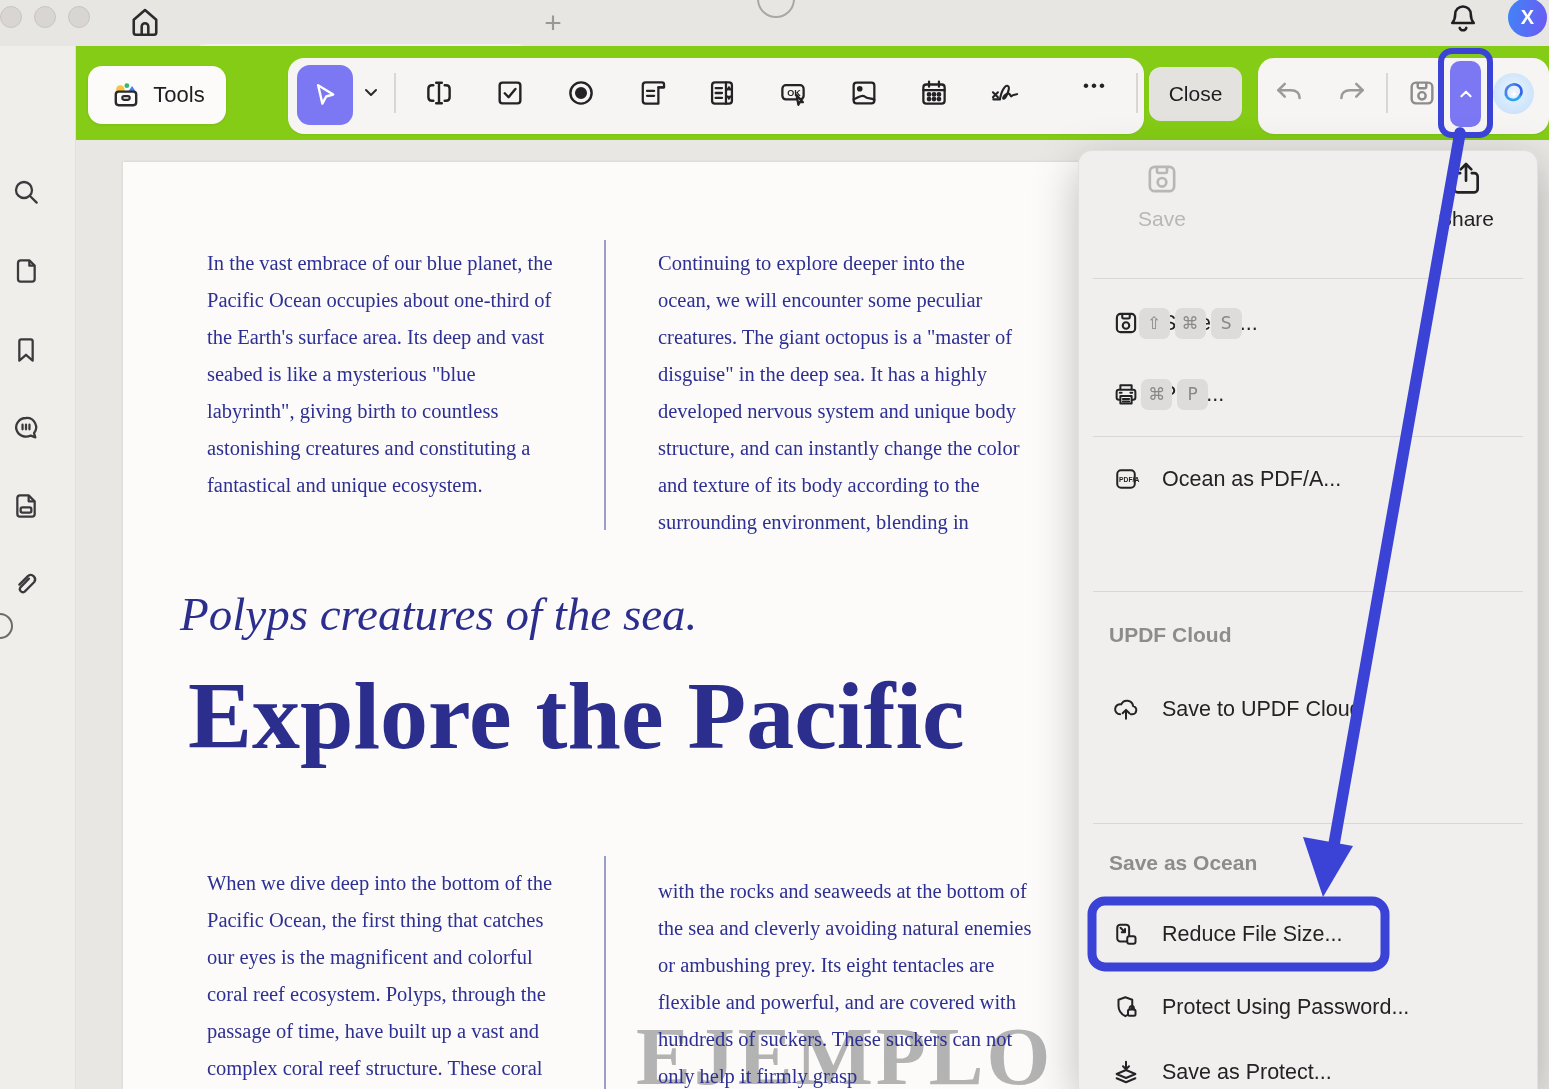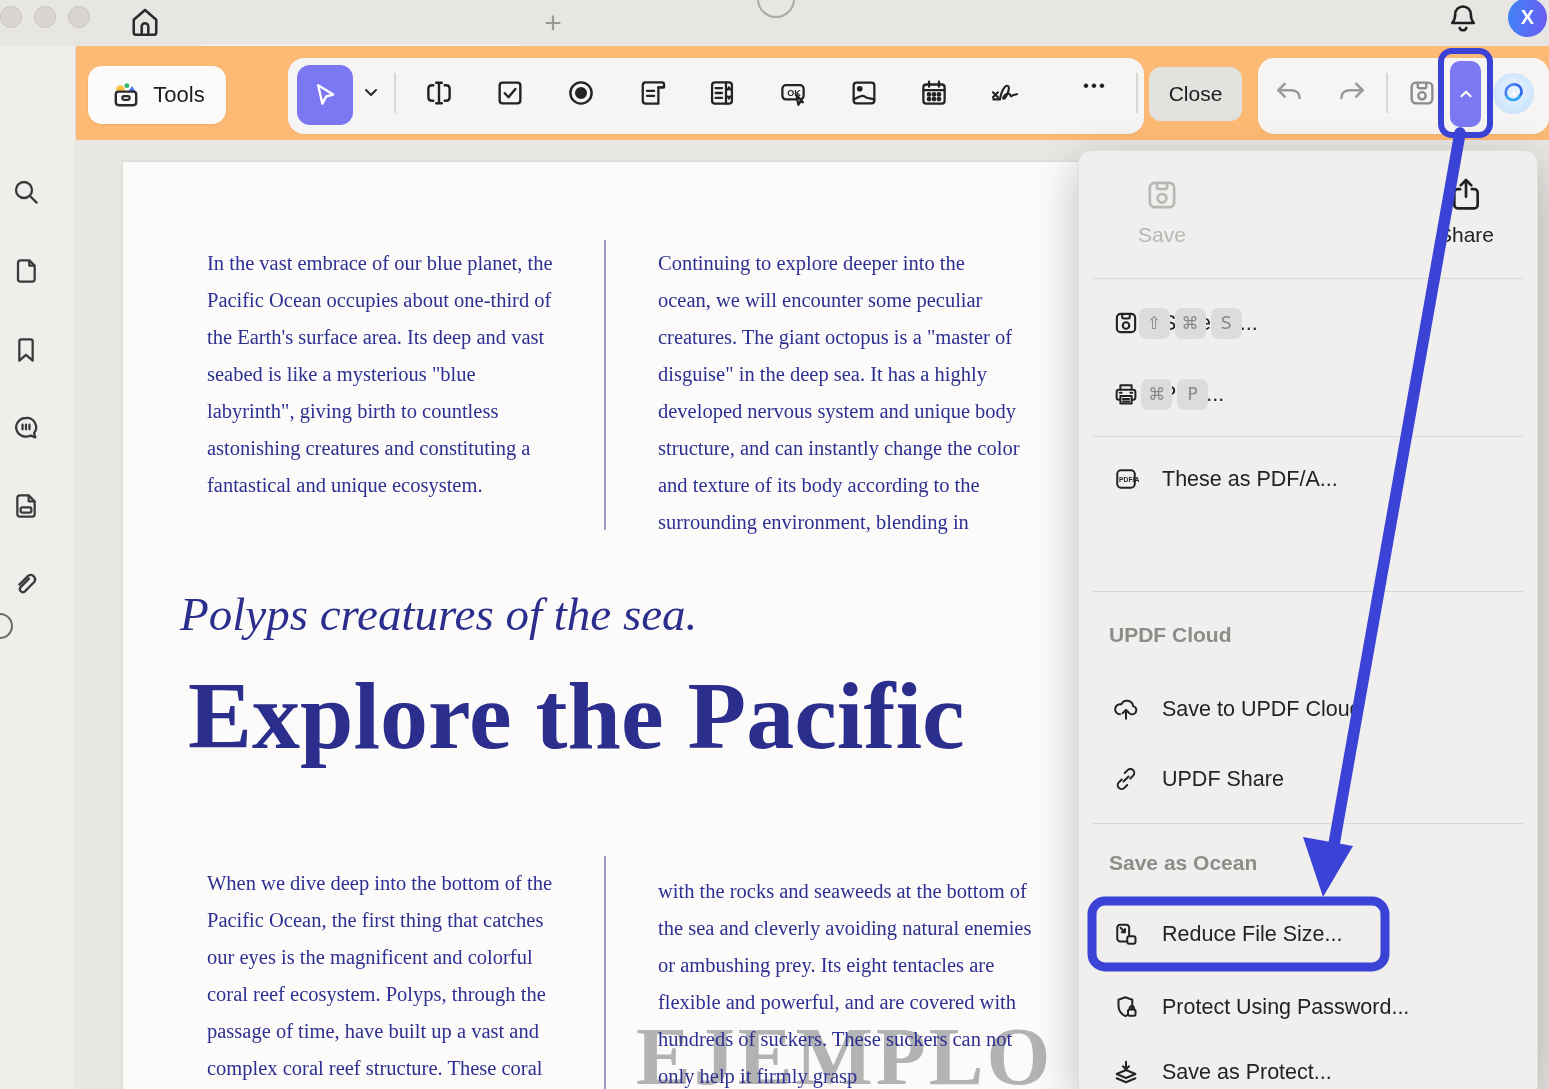--- a/index.html
+++ b/index.html
@@ -17,21 +17,21 @@
   .tab-title { position:absolute; left:0; right:60px; top:0; height:46px; display:flex;
                align-items:center; justify-content:center; font-size:23px; color:#1d1d1f; }
   .iconbtn { display:flex; align-items:center; justify-content:center; }
   .notch { position:absolute; left:757px; top:-20px; width:38px; height:38px; border-radius:50%;
            border:2px solid #AAA8A5; }
   .avatar { position:absolute; left:1508px; top:-2px; width:39px; height:39px; border-radius:50%;
             background:linear-gradient(100deg,#3F85F6,#6D5AF3); color:#fff; font-size:20px;
             font-weight:600; display:flex; align-items:center; justify-content:center; }
 
   
-  .toolbar { position:absolute; left:0; top:46px; width:1549px; height:94px; background:#fdba74; }
+  .toolbar { position:absolute; left:0; top:46px; width:1549px; height:94px; background:#84cc16; }
   .strip { position:absolute; top:12px; height:76px; background:#F6F5F3; border-radius:16px;
            box-shadow:0 1px 2px rgba(0,0,0,.05); }
   .tools-btn { position:absolute; left:88px; top:20px; width:138px; height:58px; background:#FCFBFA;
                border-radius:14px; box-shadow:0 1px 3px rgba(0,0,0,.08); display:flex; gap:10px;
                align-items:center; justify-content:center; font-size:22px; color:#1f1f21; }
   .sel-tool { position:absolute; left:297px; top:19px; width:56px; height:60px; background:#7C77F3;
               border-radius:13px; display:flex; align-items:center; justify-content:center; }
   .tdivider { position:absolute; top:27px; width:2px; height:40px; background:#D9D6D3; }
   .ticon { position:absolute; top:30px; width:34px; height:34px; color:#232326; }
   .more { position:absolute; left:1070px; top:30px; width:50px; text-align:center; font-size:17px;
@@ -63,21 +63,21 @@
               color:#2B2E8C; white-space:nowrap; }
   .bigtitle { position:absolute; left:65px; top:498px; font-size:96px; font-weight:700;
               color:#2B2E8C; white-space:nowrap; }
   .watermark { position:absolute; left:513px; top:848px; font-size:82px; font-weight:700;
                color:#6E6E6E; opacity:.5; letter-spacing:3px; white-space:nowrap; }
 
   
   .menu { position:absolute; left:1078px; top:150px; width:460px; height:939px; background:#F1EFEE;
           border:1px solid #E2E0DD; border-bottom:none; border-radius:14px 14px 0 0;
           box-shadow:0 14px 45px rgba(0,0,0,.25); }
-  .qa { position:absolute; top:24px; width:152px; display:flex; flex-direction:column;
+  .qa { position:absolute; top:8px; width:152px; display:flex; flex-direction:column;
         align-items:center; gap:8px; color:#222224; }
   .qa .qicon { width:40px; height:40px; }
   .qa .qlabel { font-size:21px; }
   .qa.disabled { color:#B9B7B4; }
   .msep { position:absolute; left:14px; right:14px; height:1px; background:#DAD8D5; }
   .mrow { position:absolute; left:32px; height:56px; display:flex; align-items:center; gap:21px;
           color:#232325; }
   .mrow .micon { width:30px; height:30px; flex:none; }
   .mrow .mlabel { font-size:21.5px; white-space:nowrap; }
   .mheader { position:absolute; left:30px; font-size:21px; font-weight:600; color:#8E8C89; }
@@ -391,48 +391,38 @@
 
     <span class="msep" style="top:285px"></span>
 
     <div class="mrow" style="top:300px">
       <span class="micon">
         <svg class="glyph" viewBox="0 0 24 24" fill="none" stroke="currentColor" stroke-width="1.6" stroke-linejoin="round">
           <path d="M5 8 a3 3 0 0 1 3 -3 h8 a3 3 0 0 1 3 3 v8 a3 3 0 0 1 -3 3 h-8 a3 3 0 0 1 -3 -3 Z"></path>
           <text x="6.4" y="14.6" font-size="5.4" font-weight="700" font-family="Liberation Sans" stroke="none" fill="currentColor">PDF/A</text>
         </svg>
       </span>
-      <span class="mlabel">These as PDF/A...</span>
+      <span class="mlabel">Ocean as PDF/A...</span>
     </div>
 
 
     <span class="msep" style="top:440px"></span>
 
     <span class="mheader" style="top:472px">UPDF Cloud</span>
 
     <div class="mrow" style="top:530px">
       <span class="micon">
         <svg class="glyph" viewBox="0 0 24 24" fill="none" stroke="currentColor" stroke-width="1.6" stroke-linecap="round" stroke-linejoin="round">
           <path d="M7.3 16.2 a4 4 0 1 1 .9 -7.9 a5 5 0 0 1 9.5 1.4 a3.3 3.3 0 0 1 -.6 6.5 h-1.3"></path>
           <path d="M12 19.8 V13 M9.3 15.4 L12 12.7 L14.7 15.4"></path>
         </svg>
       </span>
       <span class="mlabel">Save to UPDF Cloud</span>
     </div>
 
-    <div class="mrow" style="top:600px">
-      <span class="micon">
-        <svg class="glyph" viewBox="0 0 24 24" fill="none" stroke="currentColor" stroke-width="1.6" stroke-linecap="round" stroke-linejoin="round">
-          <path d="M10 14 L14 10"></path>
-          <path d="M8.6 12.4 L6.3 14.7 a3.1 3.1 0 0 0 4.4 4.4 L13 16.8"></path>
-          <path d="M15.4 11.6 L17.7 9.3 a3.1 3.1 0 0 0 -4.4 -4.4 L11 7.2"></path>
-        </svg>
-      </span>
-      <span class="mlabel">UPDF Share</span>
-    </div>
 
     <span class="msep" style="top:672px"></span>
 
     <span class="mheader" style="top:700px">Save as Ocean</span>
 
     <div class="mrow" style="top:828px">
       <span class="micon">
         <svg class="glyph" viewBox="0 0 24 24" fill="none" stroke="currentColor" stroke-width="1.6" stroke-linecap="round" stroke-linejoin="round">
           <path d="M11.5 4.2 L17 6.2 V11.2 C17 15.2 14.6 17.8 11.5 19.3 C8.4 17.8 6 15.2 6 11.2 V6.2 Z"></path>
           <rect x="13.6" y="14" width="6" height="5" rx="1.2" fill="#F1EFEE"></rect>

